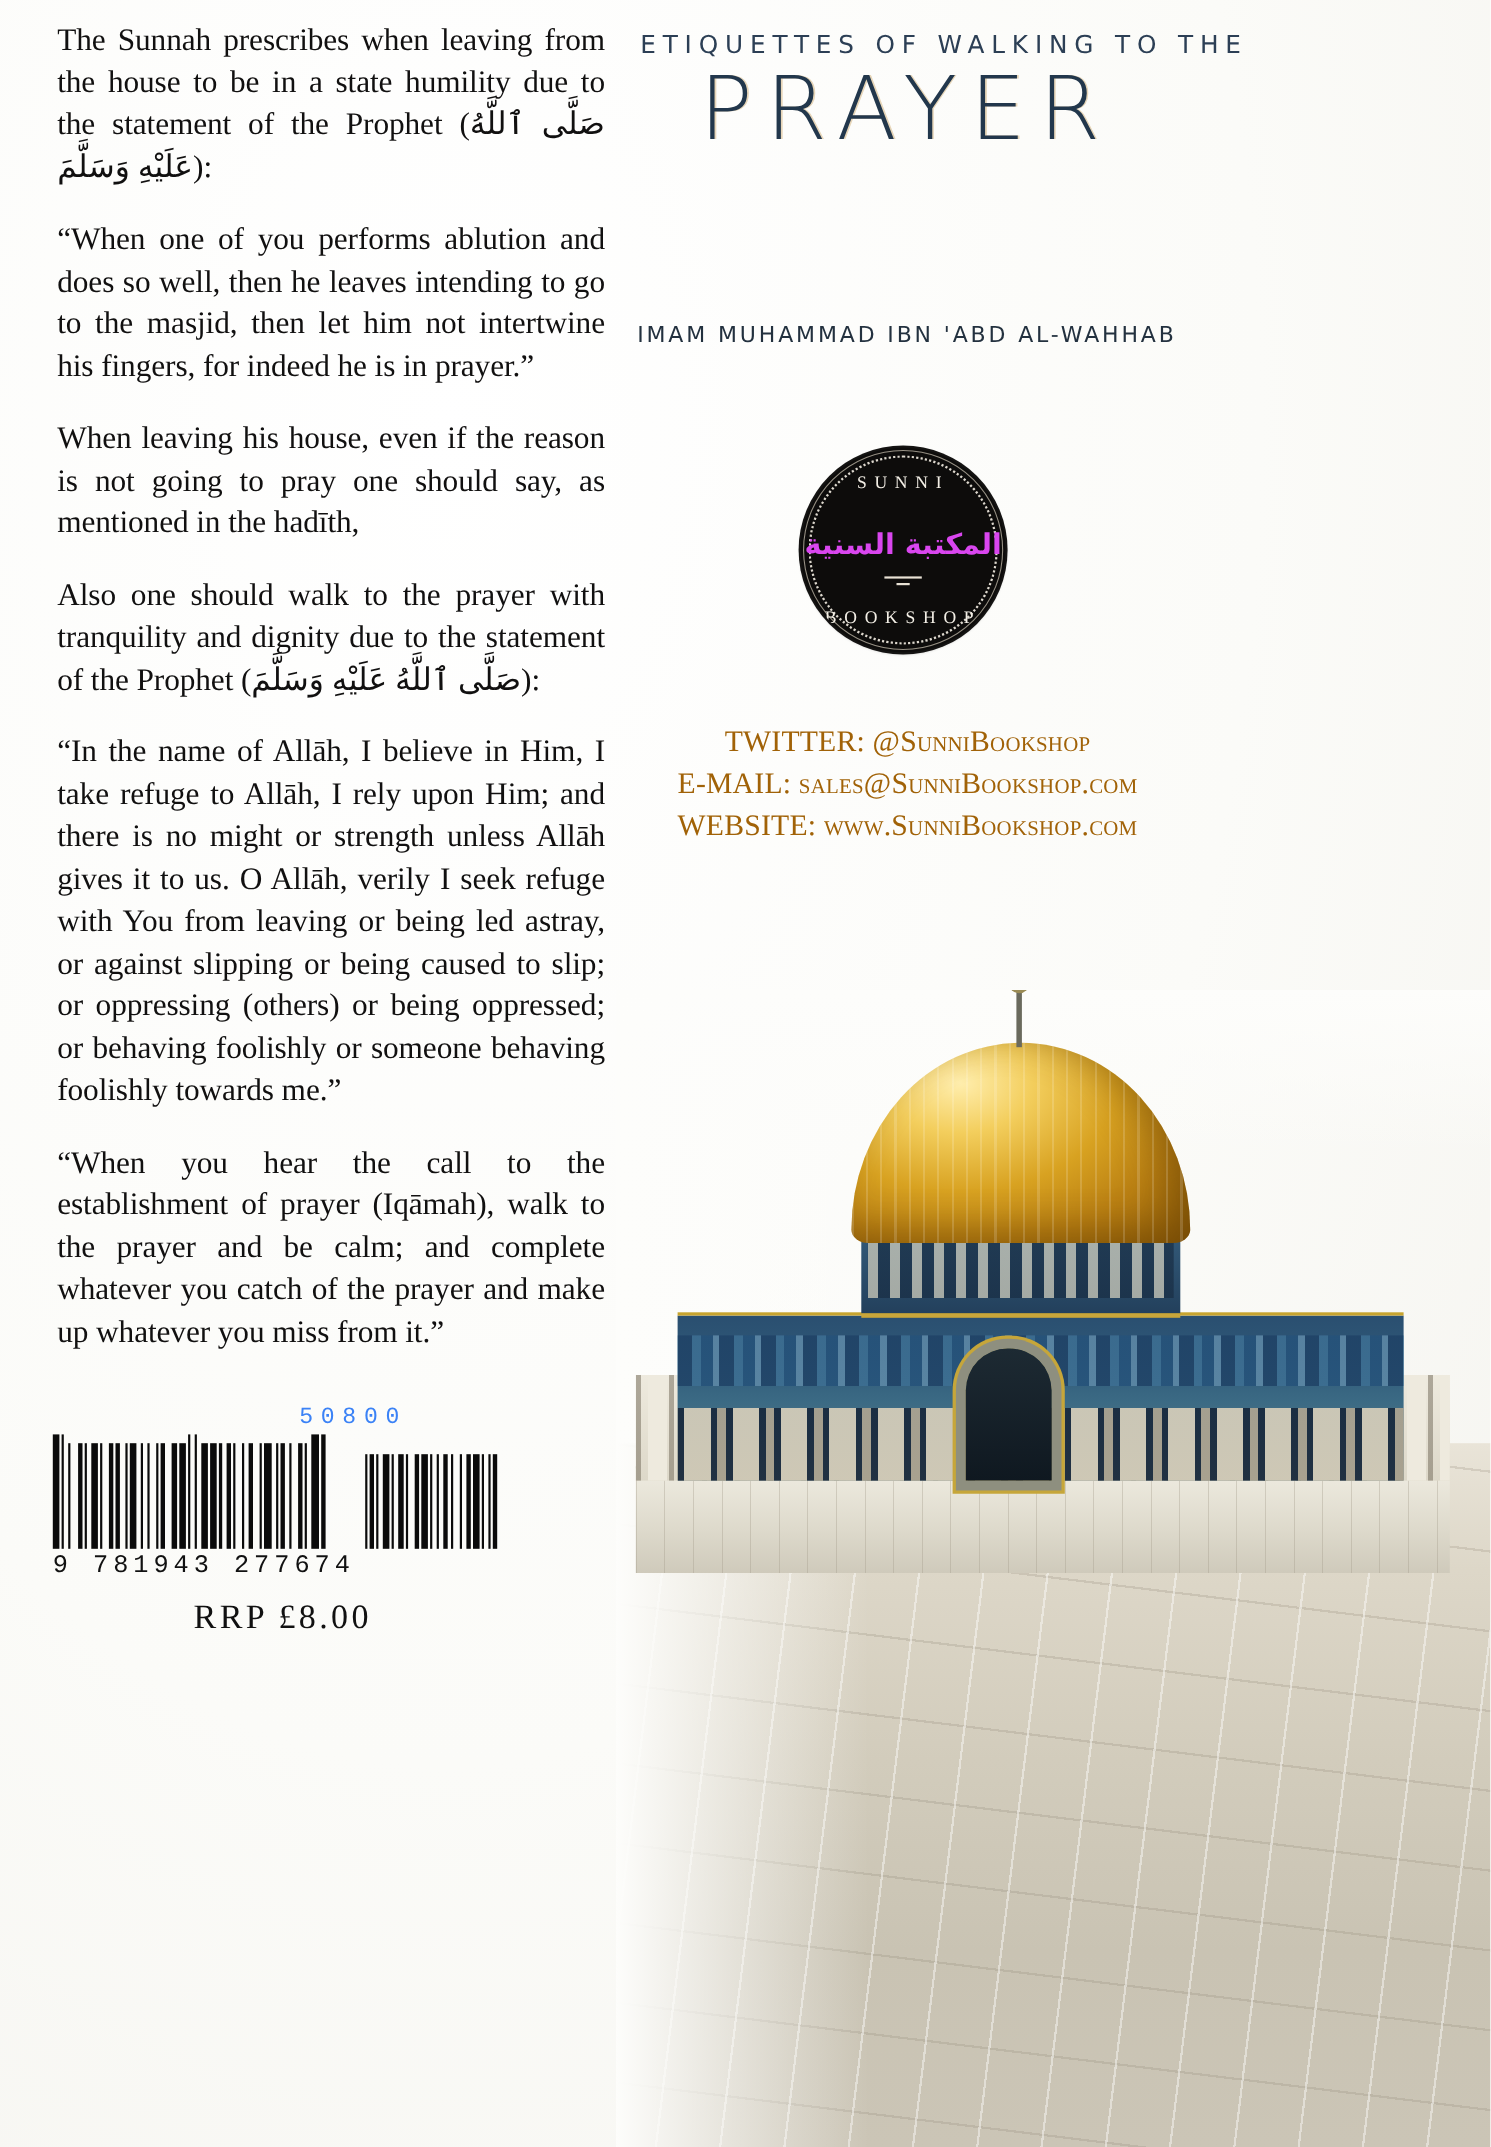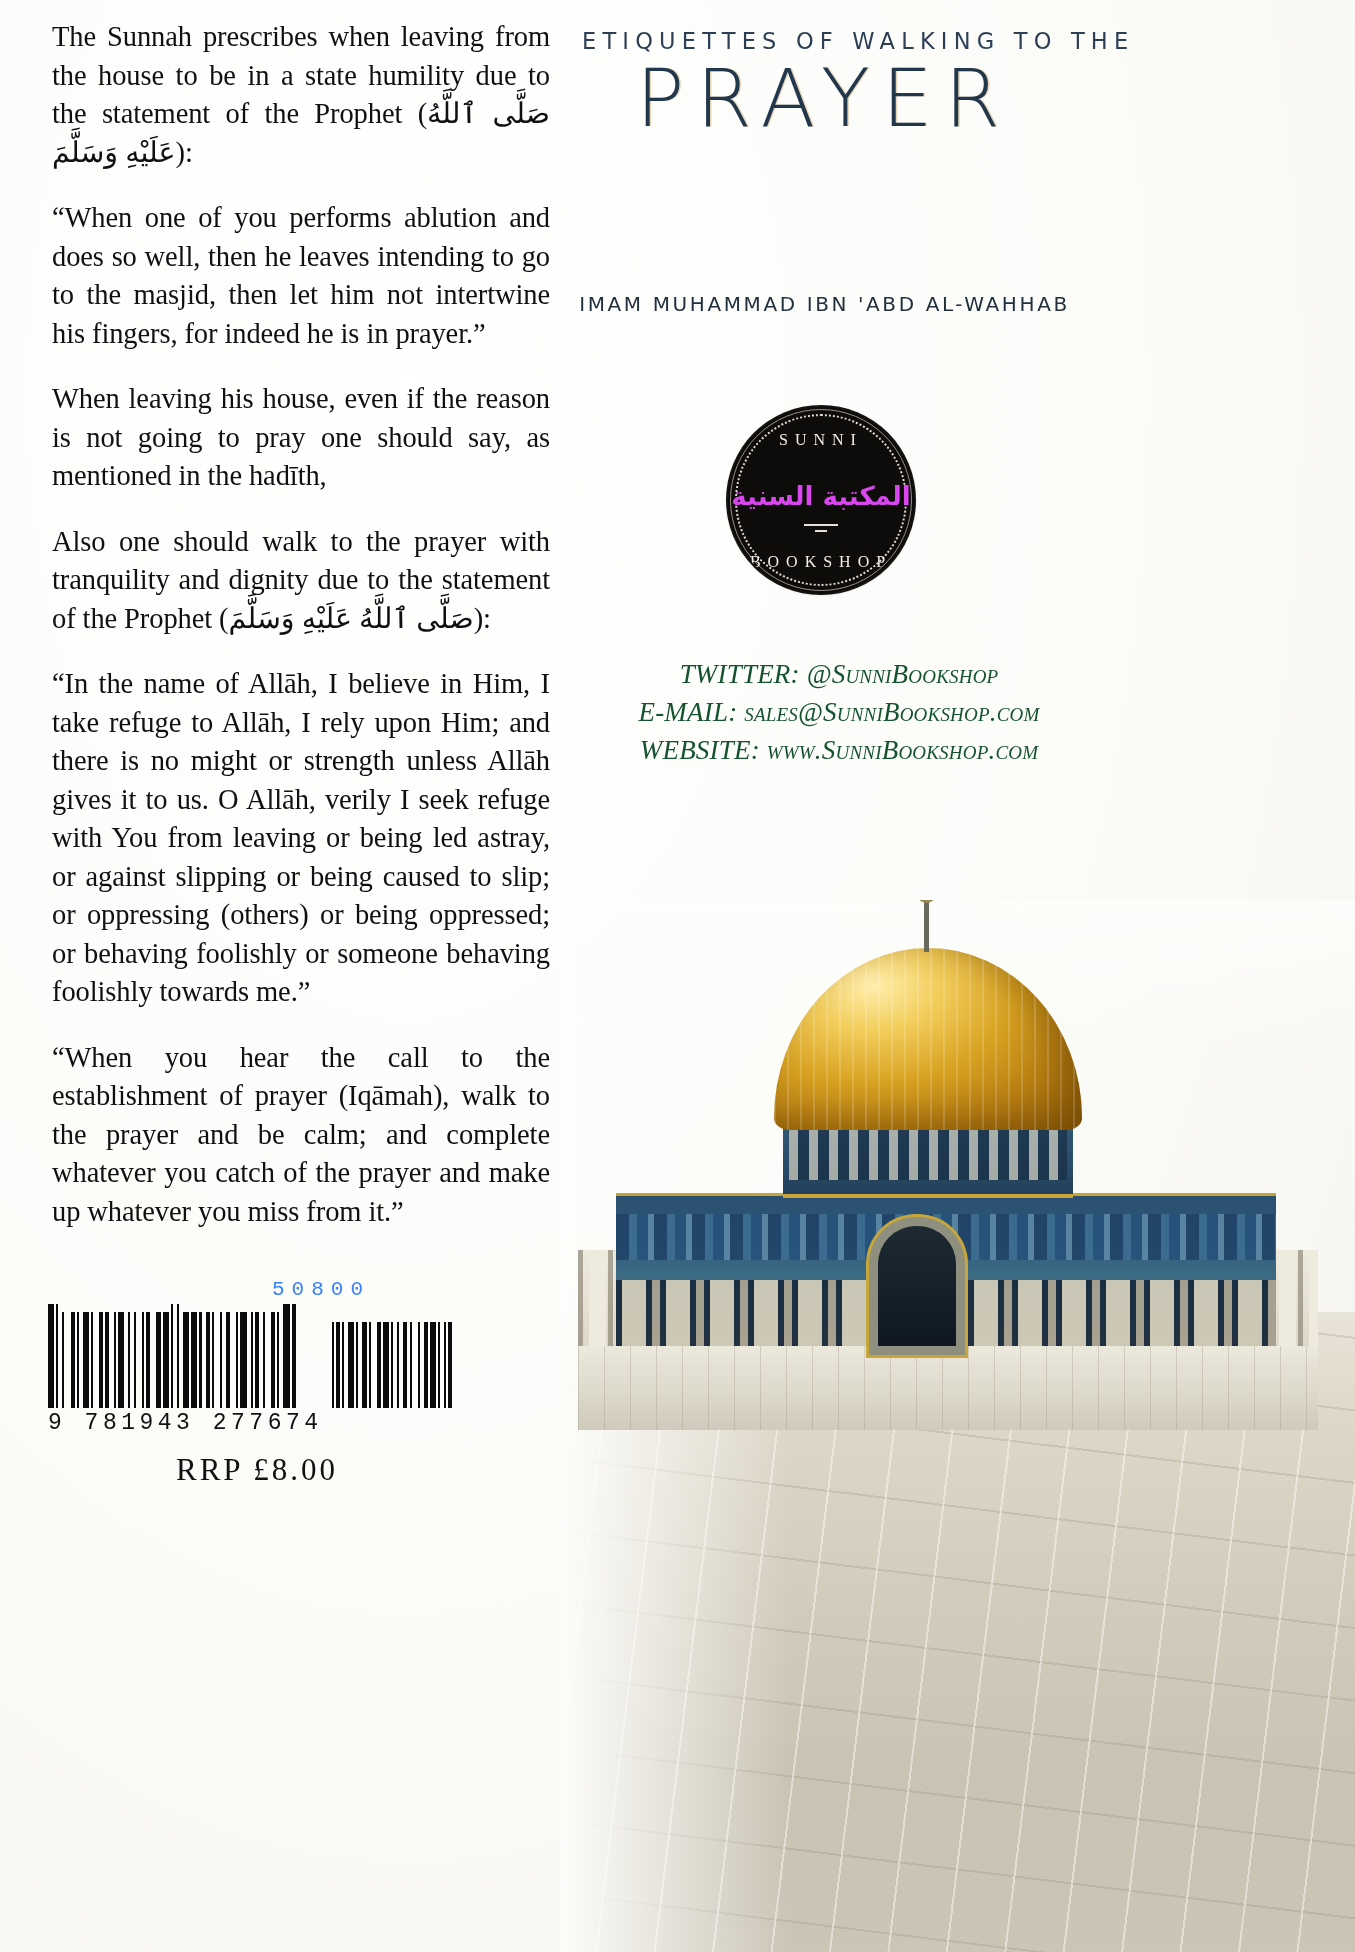--- a/index.html
+++ b/index.html
@@ -181,26 +181,25 @@
     left: 50%; transform: translateX(-50%);
     top: 4px;
     width: 12px; height: 0;
     border-top: 2px solid #e8e2d5;
   }
 
   
   .contact {
     position: absolute;
     top: 655px;
-    left: 24px;
+    left: 10px;
     width: 510px;
     text-align: center;
     font-family: "Liberation Serif", serif;
-    color: #14532d;
-    font-style: italic;
+    color: #a16207;
   }
   .contact div {
     font-size: 27px;
     line-height: 38px;
     font-variant: small-caps;
     letter-spacing: .2px;
     white-space: nowrap;
   }
 
   

